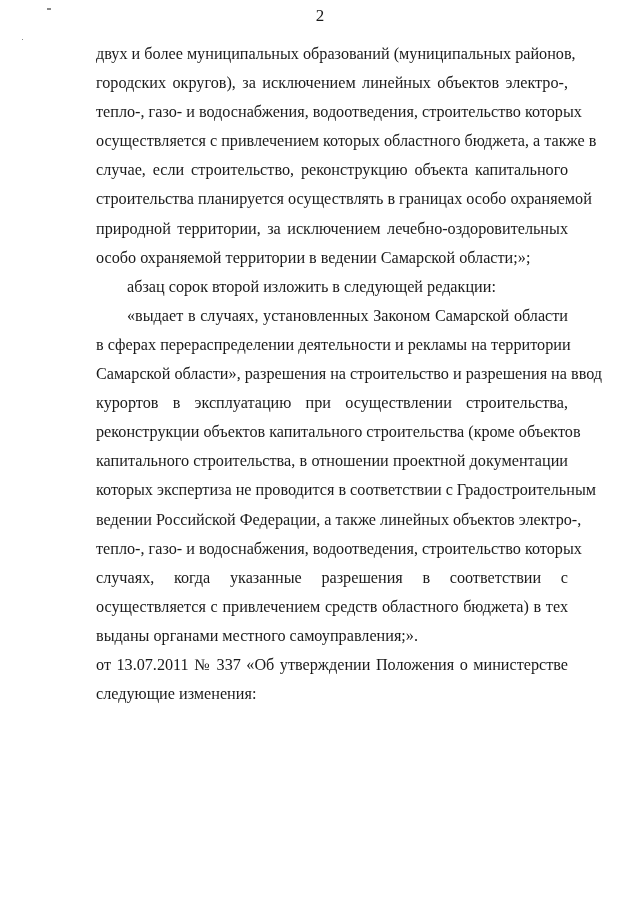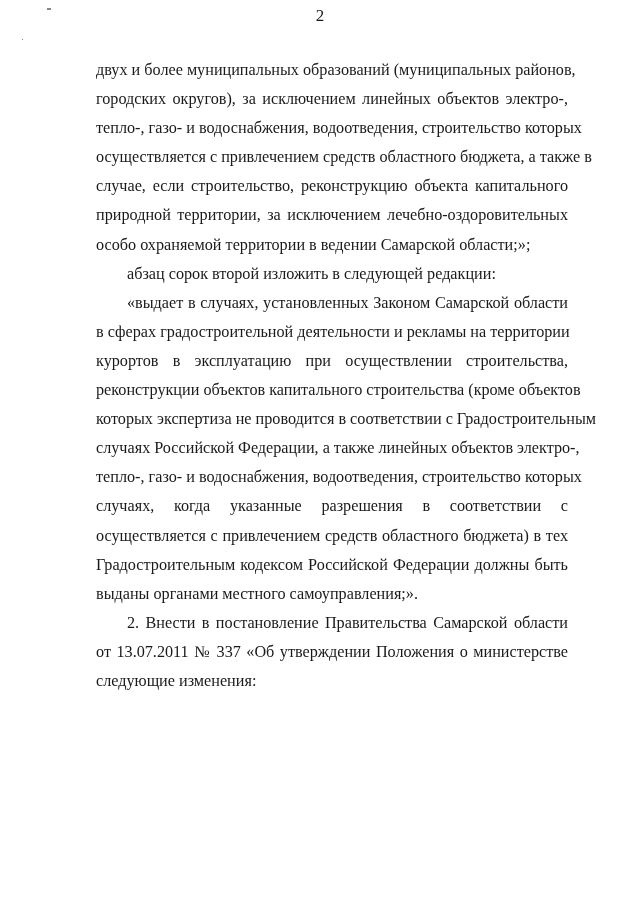--- a/index.html
+++ b/index.html
@@ -2,21 +2,21 @@
 <html><head>
   <meta charset="utf-8">
   <style>
     html, body { margin: 0; padding: 0; background: #ffffff; }
     body { width: 640px; height: 905px; position: relative; overflow: hidden; }
     .page-number {
       position: absolute; top: 6px; left: 0; width: 640px; text-align: center;
       font-family: "Liberation Serif", serif; font-size: 17px; color: #1a1a1a;
     }
     .body-text {
-      position: absolute; top: 56px; left: 96px; width: 472px;
+      position: absolute; top: 40px; left: 96px; width: 472px;
       font-family: "Liberation Serif", serif; font-size: 16.2px; color: #1a1a1a;
       line-height: 29.1px;
     }
     .line {
       display: block; white-space: nowrap; height: 29.1px;
       text-align: justify; text-align-last: justify;
     }
     .line.last { text-align-last: left; }
     .line.indent { padding-left: 31px; }
     .speck { position: absolute; background: #888; }
@@ -28,42 +28,43 @@
 <div class="speck" style="left:22px;top:39px;width:1px;height:1px;"></div>
 
 <div class="page-number">2</div>
 
 <div class="body-text">
 
   <div>
     <span class="line">двух и более муниципальных образований (муниципальных районов,</span>
     <span class="line">городских округов), за исключением линейных объектов электро-,</span>
     <span class="line">тепло-, газо- и водоснабжения, водоотведения, строительство которых</span>
-    <span class="line">осуществляется с привлечением средств областного бюджета, а также в</span>
+    <span class="line">осуществляется с привлечением которых областного бюджета, а также в</span>
     <span class="line">случае, если строительство, реконструкцию объекта капитального</span>
+    <span class="line">строительства планируется осуществлять в границах особо охраняемой</span>
     <span class="line">природной территории, за исключением лечебно-оздоровительных</span>
     <span class="line last">особо охраняемой территории в ведении Самарской области;»;</span>
   </div>
 
   <div>
     <span class="line indent last">абзац сорок второй изложить в следующей редакции:</span>
   </div>
 
   <div>
     <span class="line indent">«выдает в случаях, установленных Законом Самарской области</span>
-    <span class="line">в сферах градостроительной деятельности и рекламы на территории</span>
+    <span class="line">в сферах перераспределении деятельности и рекламы на территории</span>
+    <span class="line">Самарской области», разрешения на строительство и разрешения на ввод</span>
     <span class="line">курортов в эксплуатацию при осуществлении строительства,</span>
     <span class="line">реконструкции объектов капитального строительства (кроме объектов</span>
+    <span class="line">капитального строительства, в отношении проектной документации</span>
     <span class="line">которых экспертиза не проводится в соответствии с Градостроительным</span>
-    <span class="line">случаях Российской Федерации, а также линейных объектов электро-,</span>
+    <span class="line">ведении Российской Федерации, а также линейных объектов электро-,</span>
     <span class="line">тепло-, газо- и водоснабжения, водоотведения, строительство которых</span>
     <span class="line">случаях, когда указанные разрешения в соответствии с</span>
     <span class="line">осуществляется с привлечением средств областного бюджета) в тех</span>
-    <span class="line">Градостроительным кодексом Российской Федерации должны быть</span>
     <span class="line last">выданы органами местного самоуправления;».</span>
   </div>
 
   <div>
-    <span class="line indent">2. Внести в постановление Правительства Самарской области</span>
     <span class="line">от 13.07.2011 № 337 «Об утверждении Положения о министерстве</span>
     <span class="line last">следующие изменения:</span>
   </div>
 </div>
 
 </body></html>

